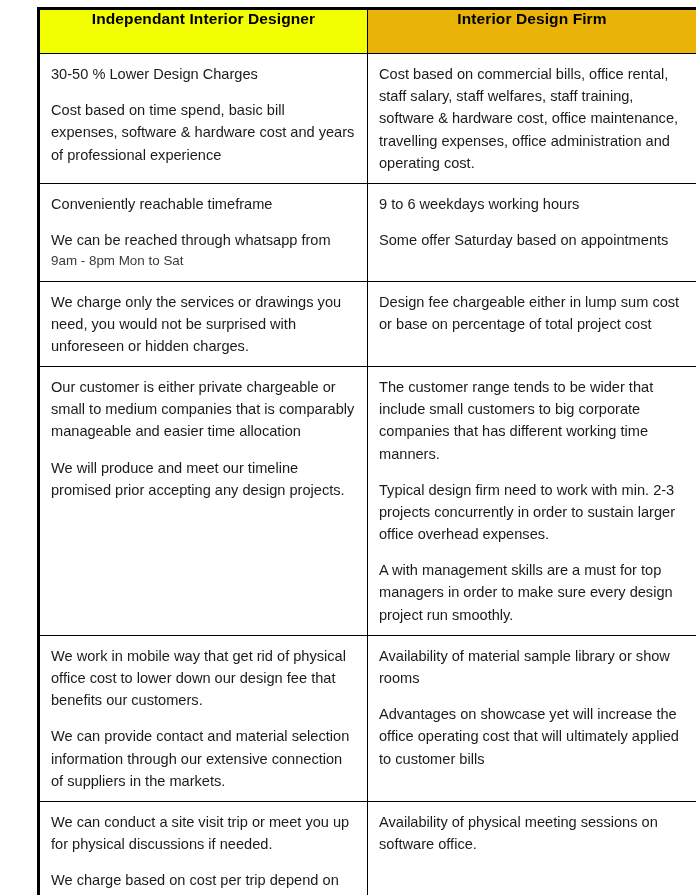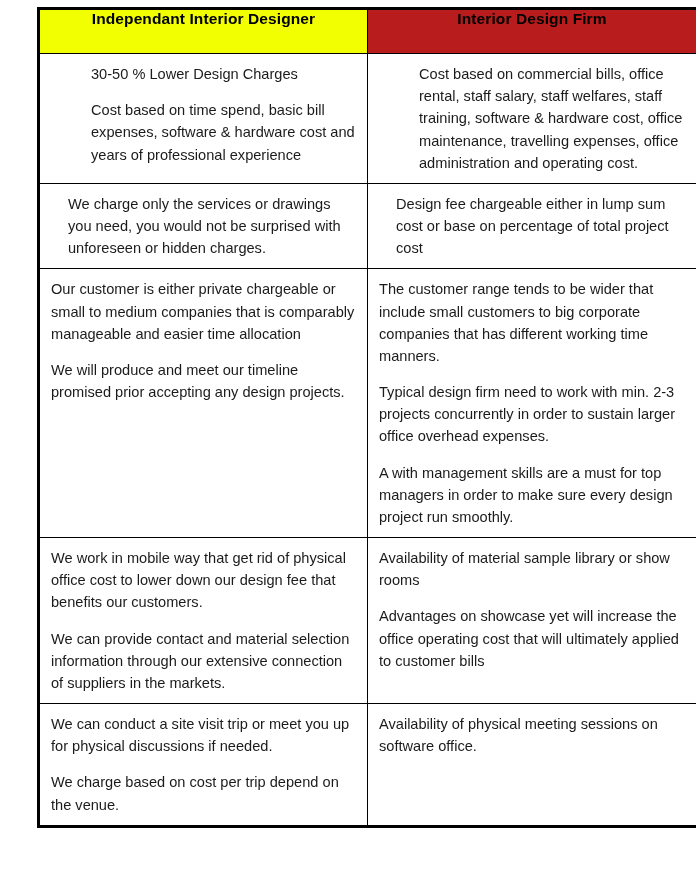--- a/index.html
+++ b/index.html
@@ -47,21 +47,21 @@
     height: 43px;
     border-bottom: 3px solid #000000;
     text-align: center;
     vertical-align: middle;
     font-size: 15.5px;
     font-weight: bold;
     color: #000000;
     letter-spacing: 0.1px;
   }
   th.head-left  { background: #f2ff00; }
-  th.head-right { background: #b91c1c; }
+  th.head-right { background: #eab308; }
 
   
   tbody td {
     font-size: 14.6px;
     line-height: 1.52;
     color: #1b1b1b;
   }
   .cell-inner {
     padding: 9px 12px 9px 11px;
   }
@@ -74,23 +74,23 @@
   .cell-inner p.tight {
     margin-bottom: 0;
   }
   .cell-inner p.sub {
     font-size: 13.4px;
     color: #3a3a3a;
     margin-top: 0;
   }
 
   
-  tr.r1 td { height: 114px; padding-left: 40px; }
+  tr.r1 td { height: 114px; }
   tr.r2 td { height: 90px; }
-  tr.r3 td { height: 72px; padding-left: 17px; }
+  tr.r3 td { height: 72px; }
   tr.r4 td { height: 249px; }
   tr.r5 td { height: 153px; }
   tr.r6 td { height: 115px; }
 </style>
 </head>
 <body>
 
 <div class="sheet">
 
   <table class="compare-table">
@@ -115,20 +115,35 @@
             <p>Cost based on time spend, basic bill expenses, software &amp; hardware cost and years of professional experience</p>
           </div>
         </td>
         <td>
           <div class="cell-inner">
             <p>Cost based on commercial bills, office rental, staff salary, staff welfares, staff training, software &amp; hardware cost, office maintenance, travelling expenses, office administration and operating cost.</p>
           </div>
         </td>
       </tr>
 
+      <tr class="r2">
+        <td>
+          <div class="cell-inner">
+            <p>Conveniently reachable timeframe</p>
+            <p class="tight">We can be reached through whatsapp from</p>
+            <p class="sub">9am - 8pm Mon to Sat</p>
+          </div>
+        </td>
+        <td>
+          <div class="cell-inner">
+            <p>9 to 6 weekdays working hours</p>
+            <p>Some offer Saturday based on appointments</p>
+          </div>
+        </td>
+      </tr>
 
       <tr class="r3">
         <td>
           <div class="cell-inner">
             <p>We charge only the services or drawings you need, you would not be surprised with unforeseen or hidden charges.</p>
           </div>
         </td>
         <td>
           <div class="cell-inner">
             <p>Design fee chargeable either in lump sum cost or base on percentage of total project cost</p>

